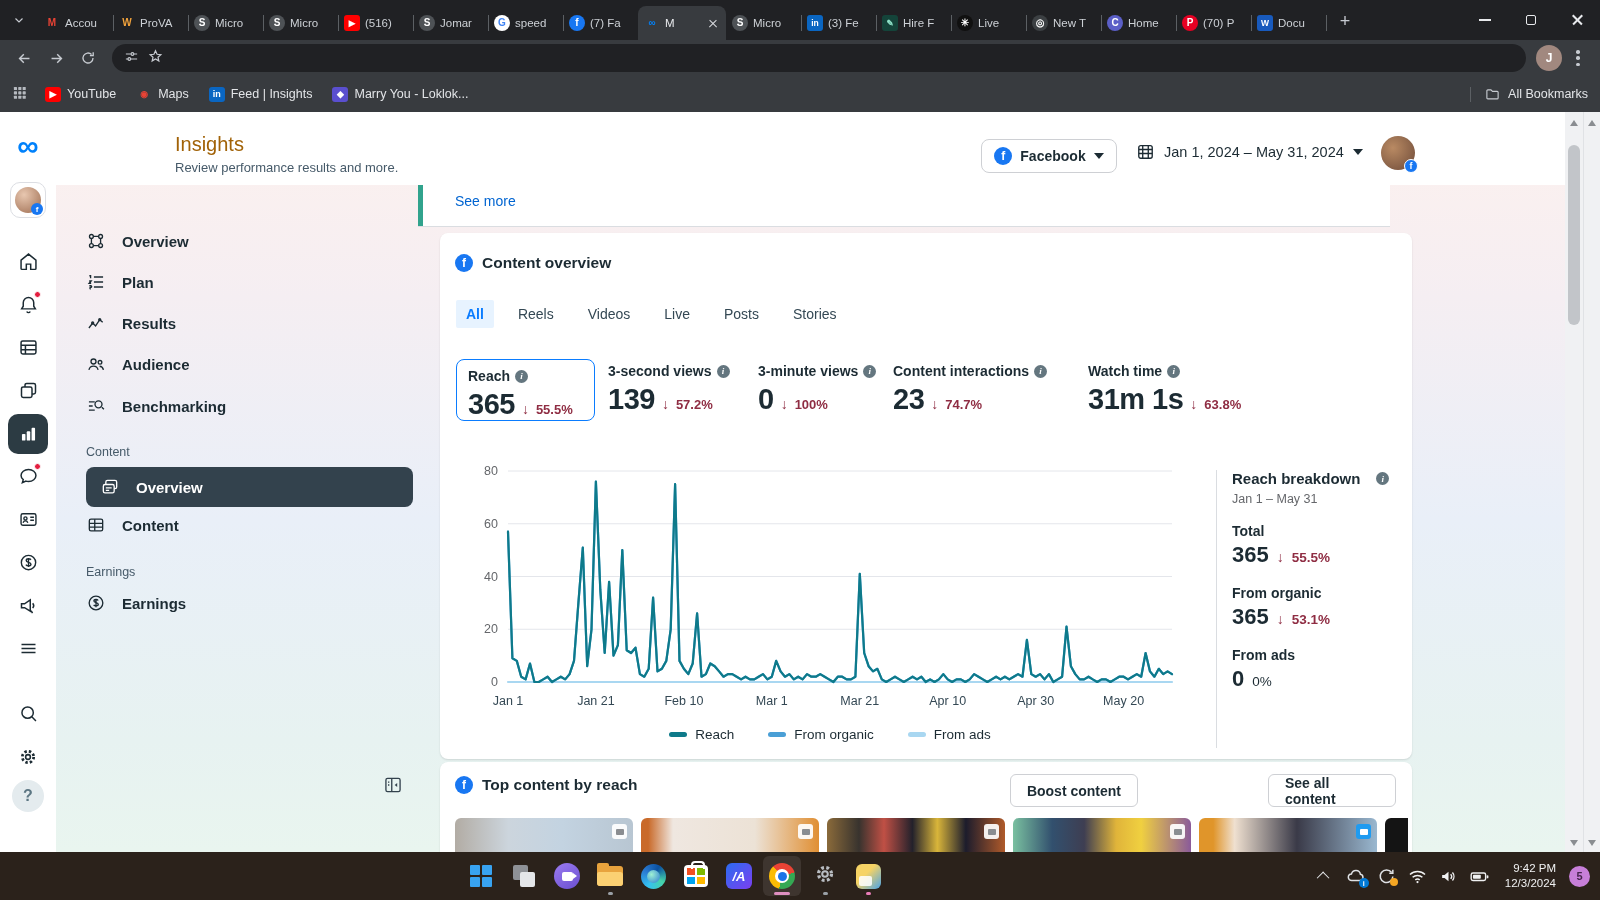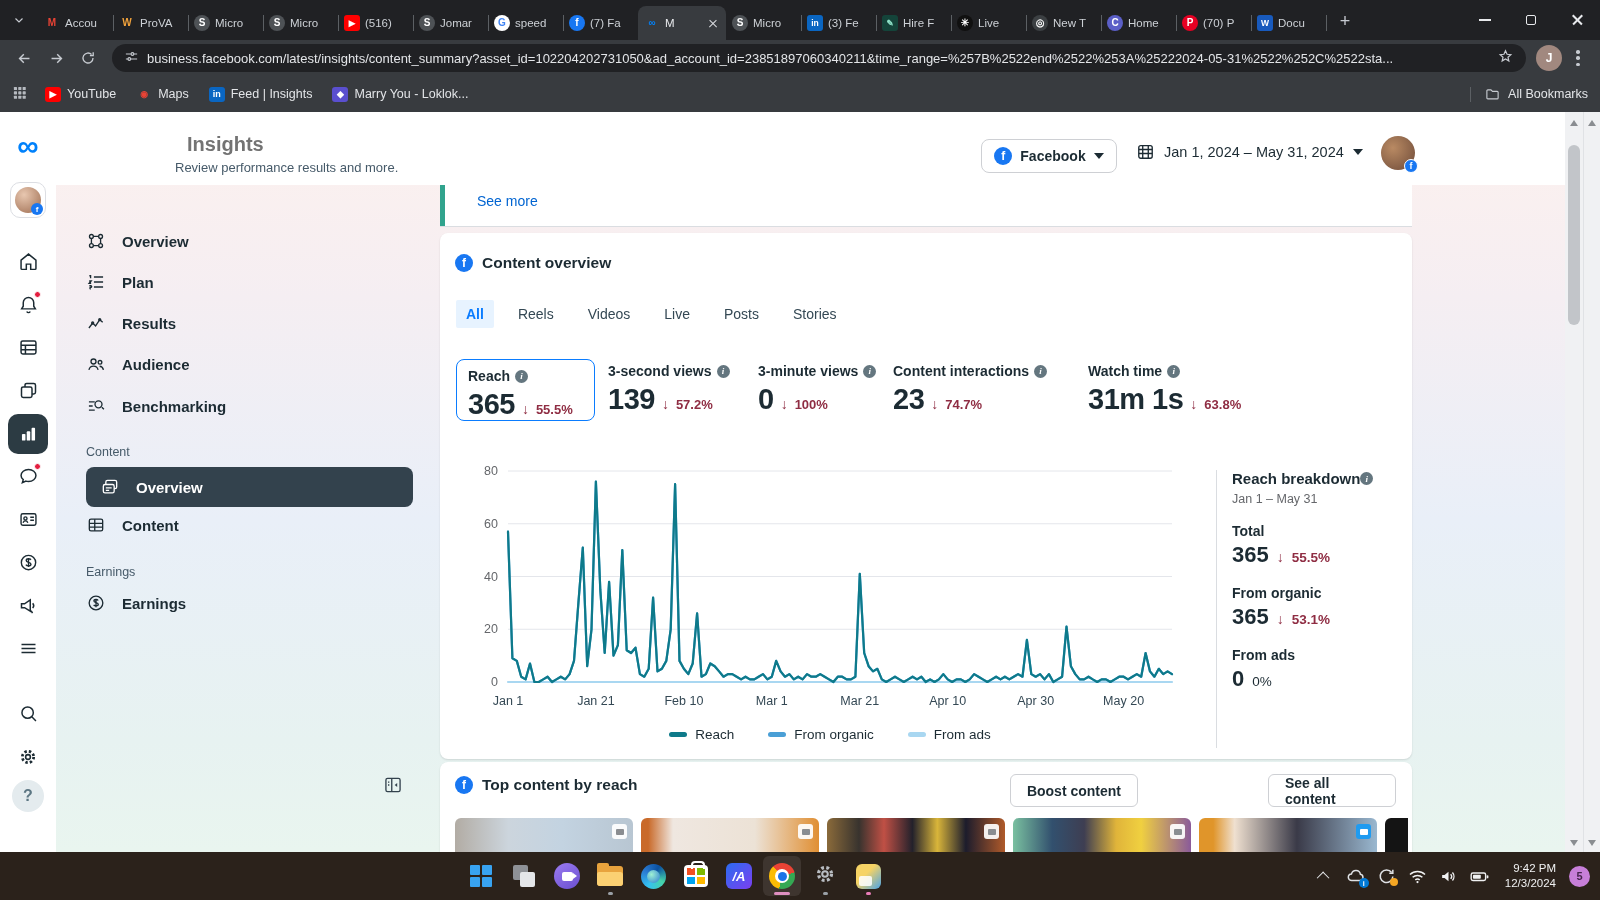--- a/index.html
+++ b/index.html
@@ -38,21 +38,21 @@
   .dots3 i { width:3.5px; height:3.5px; border-radius:50%; background:#c7cbd1; }
 
   .bookmarks { left:0; top:76px; width:1600px; height:36px; background:#383b3f; display:flex; align-items:center; padding:0 12px; gap:4px; }
   .bm { display:flex; align-items:center; gap:6px; color:#e3e5e8; font-size:12.5px; padding:4px 8px; border-radius:6px; }
   .bm .fav { width:15px; height:15px; font-size:9px; }
   .allbm { margin-left:auto; display:flex; align-items:flex-start; gap:8px; color:#e3e5e8; font-size:12.5px; padding-left:14px; border-left:1px solid #5c6064; }
 
   
   .app-bg { left:56px; top:112px; width:1509px; height:740px; background:linear-gradient(180deg,#fdf1ee 0%,#f5eef2 25%,#e9eff8 55%,#e7f2f1 85%,#e9f5ef 100%); }
   .app-header { left:56px; top:112px; width:1509px; height:73px; background:#fff; }
-  .h-title { position:absolute; left:119px; top:21px; font-size:20px; font-weight:bold; color:#737373;margin-left:12px; }
+  .h-title { position:absolute; left:119px; top:21px; font-size:20px; font-weight:normal; color:#a16207; }
   .h-sub { position:absolute; left:119px; top:48px; font-size:13px; color:#465a69; }
   .fb-btn { position:absolute; left:925px; top:27px; width:136px; height:34px; border:1px solid #ced0d4; border-radius:8px; background:#fff; display:flex; align-items:center; justify-content:center; gap:8px; font-size:14px; font-weight:600; color:#1c2b33; }
   .fbc { width:18px; height:18px; border-radius:50%; background:#1877f2; color:#fff; font-weight:bold; font-size:12px; display:flex; align-items:center; justify-content:center; }
   .caret { width:0; height:0; border-left:5px solid transparent; border-right:5px solid transparent; border-top:6px solid #1c2b33; }
   .datebar { position:absolute; left:1080px; top:30px; display:flex; align-items:center; gap:9px; font-size:14.5px; color:#1c2b33; }
   .hdr-avatar { position:absolute; left:1325px; top:24px; width:34px; height:34px; border-radius:50%; background:radial-gradient(circle at 35% 35%,#b98a63,#6d4a38); }
   .hdr-avatar .badge { position:absolute; right:-3px; bottom:-3px; width:14px; height:14px; border-radius:50%; background:#1877f2; color:#fff; font-size:9px; font-weight:bold; display:flex; align-items:center; justify-content:center; border:1.5px solid #fff; }
 
   
   .rail { left:0; top:112px; width:56px; height:740px; background:#fff; display:flex; flex-direction:column; align-items:center; }
@@ -69,21 +69,21 @@
   
   .nav { left:56px; top:185px; width:374px; height:667px; }
   .navitem { position:absolute; left:30px; display:flex; align-items:center; gap:16px; font-size:15px; font-weight:600; color:#1c2b33; }
   .navitem svg { color:#1c2b33; }
   .sectlabel { position:absolute; left:30px; font-size:12.5px; color:#465a69; }
   .navactive { position:absolute; left:30px; width:327px; height:40px; background:#33424d; border-radius:8px; display:flex; align-items:center; gap:16px; padding-left:14px; color:#fff; font-size:15px; font-weight:bold; }
   .collapse-ico { position:absolute; left:327px; top:589px; color:#33424d; }
 
   
   .card { background:#fff; border-radius:8px; box-shadow:0 1px 2px rgba(0,0,0,.12); }
-  .seemore { left:440px; top:185px; width:972px; height:42px; background:#fff; border-bottom:1px solid #dadde1; overflow:hidden; }
+  .seemore { left:418px; top:185px; width:972px; height:42px; background:#fff; border-bottom:1px solid #dadde1; overflow:hidden; }
   .seemore .bar { position:absolute; left:0; top:0; width:5px; height:42px; background:#31a38d; }
   .seemore a { position:absolute; left:37px; top:8px; color:#0064d1; font-size:14px; text-decoration:none; }
 
   .ovcard { left:440px; top:233px; width:972px; height:526px; }
   .cardtitle { position:absolute; display:flex; align-items:center; gap:9px; font-size:15.5px; font-weight:bold; color:#1c2b33; }
   .bd-btn { position:absolute; right:16px; top:14px; height:34px; padding:0 14px; border:1px solid #ced0d4; border-radius:6px; background:#fff; display:flex; align-items:center; gap:10px; font-size:13.5px; color:#1c2b33; }
   .tabsrow { position:absolute; left:16px; top:67px; display:flex; gap:14px; }
   .ftab { padding:6px 10px; font-size:14px; color:#344854; border-radius:2px; }
   .ftab.on { background:#e7f3ff; color:#0a7cff; font-weight:bold; }
   .metric { position:absolute; top:130px; }
@@ -92,21 +92,21 @@
   .mnum { font-size:29px; font-weight:600; color:#1c2b33; letter-spacing:-.5px; }
   .mdelta { font-size:13px; color:#8f2d43; font-weight:600; }
   .darr { color:#8f2d43; font-size:14px; font-weight:bold; }
   .m-sel { left:16px; width:139px; height:62px; border:1.5px solid #0a7cff; border-radius:8px; padding:8px 11px; top:126px; }
   .info-i { width:13px; height:13px; border-radius:50%; background:#64767f; color:#fff; font-size:9px; font-weight:bold; font-style:italic; display:flex; align-items:center; justify-content:center; font-family:"Liberation Serif",serif; }
   .legend { position:absolute; left:20px; top:494px; width:740px; display:flex; justify-content:center; gap:34px; }
   .litem { display:flex; align-items:center; gap:8px; font-size:13.5px; color:#1c2b33; }
   .lswatch { width:18px; height:4.5px; border-radius:3px; }
 
   .bpanel { position:absolute; left:776px; top:237px; width:180px; height:278px; border-left:1px solid #dadde1; padding-left:15px; }
-  .bp-title { display:flex; align-items:center; gap:0; font-size:15px; font-weight:bold; color:#1c2b33; }
+  .bp-title { display:flex; align-items:center; gap:16px; font-size:15px; font-weight:bold; color:#1c2b33; }
   .bp-date { font-size:12.5px; color:#65676b; margin-top:5px; }
   .bp-row-label { font-size:14px; font-weight:bold; color:#1c2b33; margin-top:17px; }
   .bp-row-val { display:flex; align-items:baseline; gap:8px; margin-top:3px; }
   .bp-num { font-size:22px; font-weight:bold; color:#1c2b33; }
   .bp-delta { font-size:13.5px; color:#8f2d43; font-weight:600; }
   .bp-delta.neutral { color:#1c2b33; font-weight:normal; }
 
   .topcard { left:440px; top:762px; width:972px; height:200px; }
   .btn { position:absolute; top:12px; height:33px; border:1px solid #ced0d4; border-radius:6px; background:#fff; font-size:14px; font-weight:600; color:#1c2b33; display:flex; align-items:center; padding:0 16px; }
   .thumbs { position:absolute; left:15px; top:56px; display:flex; gap:8px; }
@@ -273,21 +273,20 @@
         <path d="M19.5 12a7.5 7.5 0 1 1-2.2-5.3"></path>
         <path d="M19.8 3.5v5h-5"></path>
       </svg>
     </div>
   <div class="urlpill">
     <span><svg width="15" height="15" viewBox="0 0 24 24" fill="none" stroke="#c7cbd1" stroke-width="1.8">
           <path d="M3 8h8M15.5 8H21M3 16h4M11 16h10"></path>
           <circle cx="13.5" cy="8" r="2.2"></circle>
           <circle cx="8.5" cy="16" r="2.2"></circle>
         </svg></span>
-    <span class="urltext">business.facebook.com/latest/insights/content_summary?asset_id=102204202731050&amp;ad_account_id=23851897060340211&amp;time_range=%257B%2522end%2522%253A%25222024-05-31%2522%252C%2522sta...</span>
     <span><svg width="17" height="17" viewBox="0 0 24 24" fill="none" stroke="#c7cbd1" stroke-width="1.7">
           <path d="M12 4l2.2 4.9 5.3.5-4 3.6 1.2 5.2L12 15.4 7.3 18.2l1.2-5.2-4-3.6 5.3-.5z"></path>
         </svg></span>
   </div>
   <div class="avatar-j">J</div>
   <div class="dots3">
       <i></i>
       <i></i>
       <i></i>
     </div>

